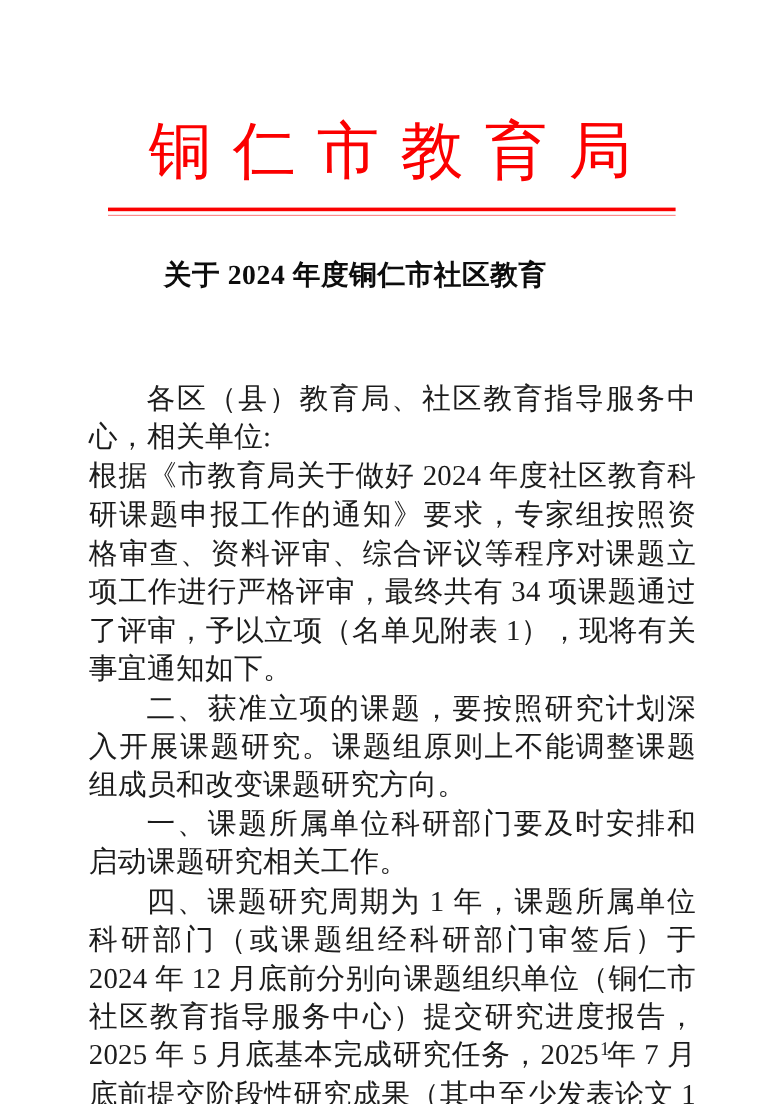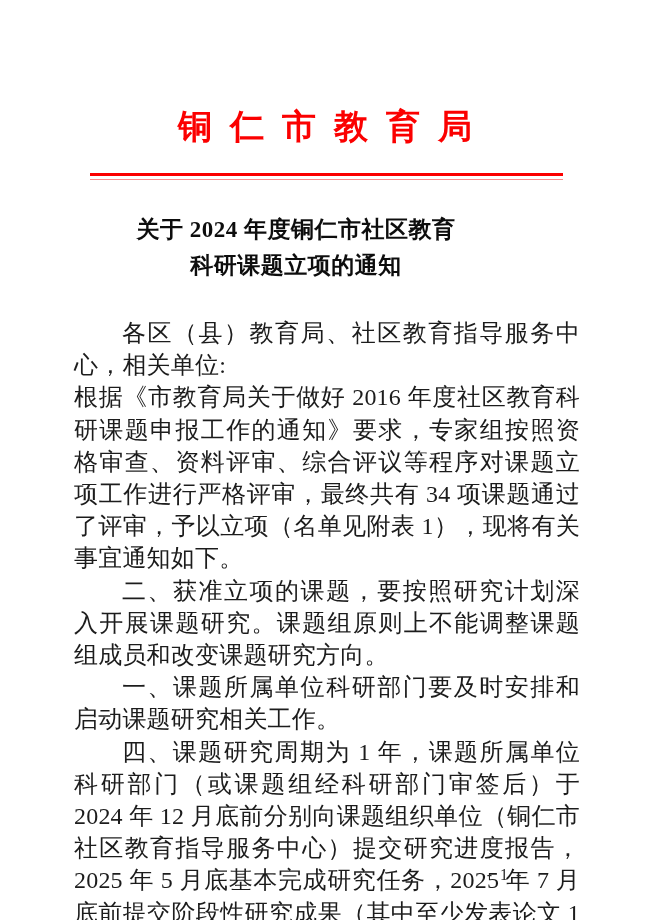--- a/index.html
+++ b/index.html
@@ -26,22 +26,22 @@
   
   .letterhead {
     position: absolute;
     left: 0;
     top: 96px;
     width: 650px;
     text-align: center;
   }
   .letterhead-title {
     font-family: "Liberation Serif", "DejaVu Serif", serif;
-    font-size: 34px;
-    font-weight: 700;
+    font-size: 52px;
+    font-weight: 400;
     line-height: 62px;
     color: #fb0000;
     letter-spacing: 18px;
     
     text-indent: 18px;
     white-space: nowrap;
   }
 
   .rule-wrap {
     position: absolute;
@@ -127,26 +127,25 @@
   </div>
 
   <div class="rule-wrap">
     <div class="rule-thick"></div>
     <div class="rule-gap"></div>
     <div class="rule-thin"></div>
   </div>
 
   <div class="doc-title">
     <span class="doc-title-line">关于 2024 年度铜仁市社区教育</span>
-    <span class="doc-title-line">科研课题立项的通知</span>
   </div>
 
   <div class="body-block">
     <p class="para indent">各区（县）教育局、社区教育指导服务中心，相关单位:</p>
-    <p class="para">根据《市教育局关于做好 2016 年度社区教育科研课题申报工作的通知》要求，专家组按照资格审查、资料评审、综合评议等程序对课题立项工作进行严格评审，最终共有 34 项课题通过了评审，予以立项（名单见附表 1），现将有关事宜通知如下。</p>
+    <p class="para">根据《市教育局关于做好 2024 年度社区教育科研课题申报工作的通知》要求，专家组按照资格审查、资料评审、综合评议等程序对课题立项工作进行严格评审，最终共有 34 项课题通过了评审，予以立项（名单见附表 1），现将有关事宜通知如下。</p>
     <p class="para indent">二、获准立项的课题，要按照研究计划深入开展课题研究。课题组原则上不能调整课题组成员和改变课题研究方向。</p>
     <p class="para indent">一、课题所属单位科研部门要及时安排和启动课题研究相关工作。</p>
     <p class="para indent">四、课题研究周期为 1 年，课题所属单位科研部门（或课题组经科研部门审签后）于 2024 年 12 月底前分别向课题组织单位（铜仁市社区教育指导服务中心）提交研究进度报告，2025 年 5 月底基本完成研究任务，2025 年 7 月底前提交阶段性研究成果（其中至少发表论文 1 篇，含内刊）和最终研究成果（公开发表论文 1 篇，且不少于 3500 字符; 研究报告: 不少于 10000 字符），</p>
   </div>
 
   <div class="footer">
     <span class="footer-inner">- 1 -</span>
   </div>
 
 </div>

